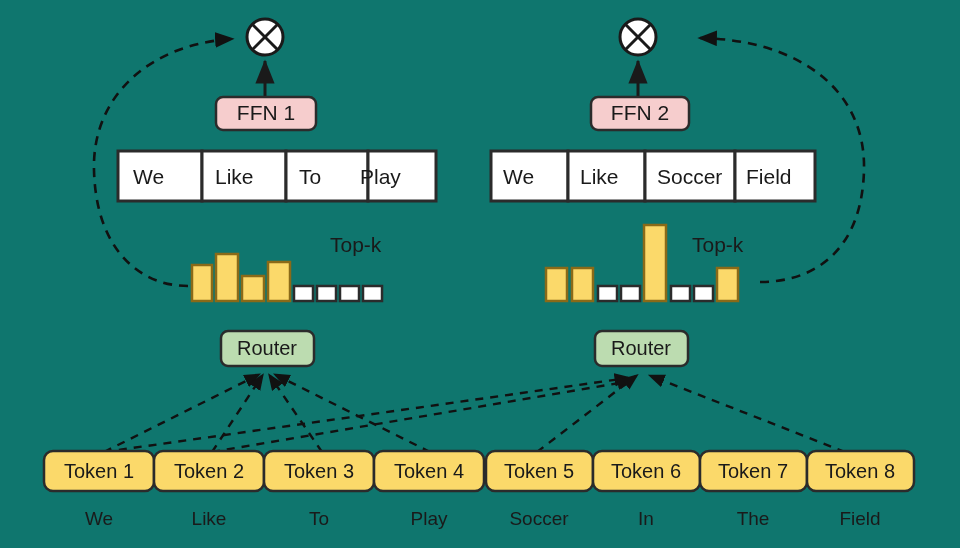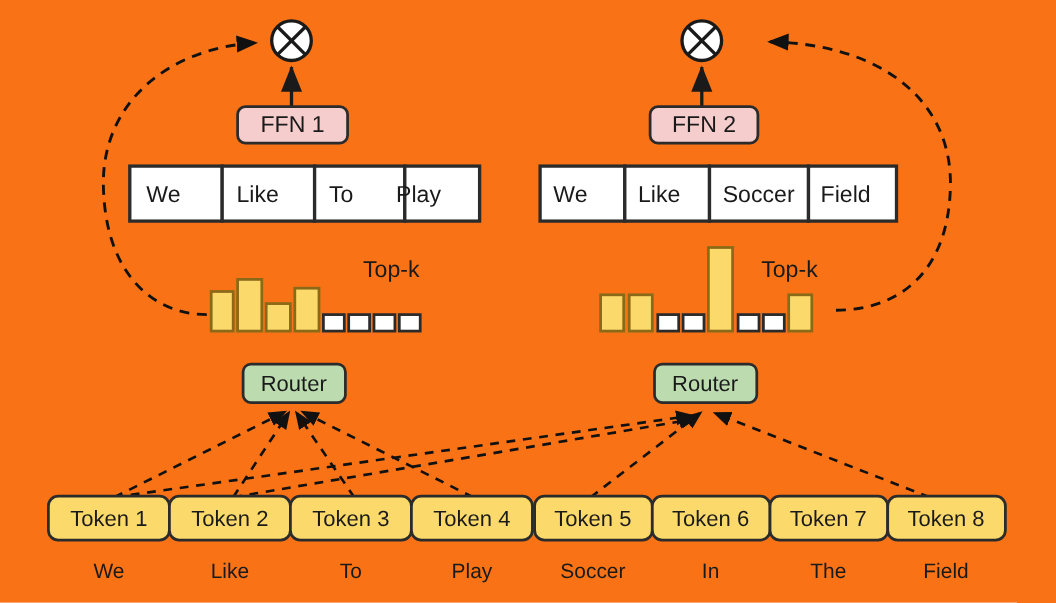--- a/index.html
+++ b/index.html
@@ -10,21 +10,21 @@
   body {
     width: 960px;
     height: 548px;
     font-family: "Liberation Sans", sans-serif;
     overflow: hidden;
   }
   #diagram-root {
     position: relative;
     width: 960px;
     height: 548px;
-    background: #f97316;
+    background: #0f766e;
   }
   svg.canvas {
     position: absolute;
     top: 0;
     left: 0;
     width: 960px;
     height: 548px;
   }
   text {
     font-family: "Liberation Sans", sans-serif;

